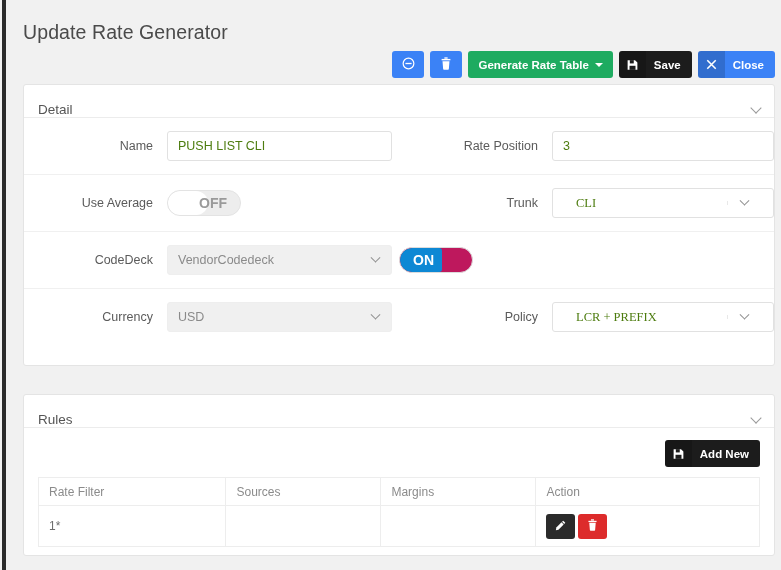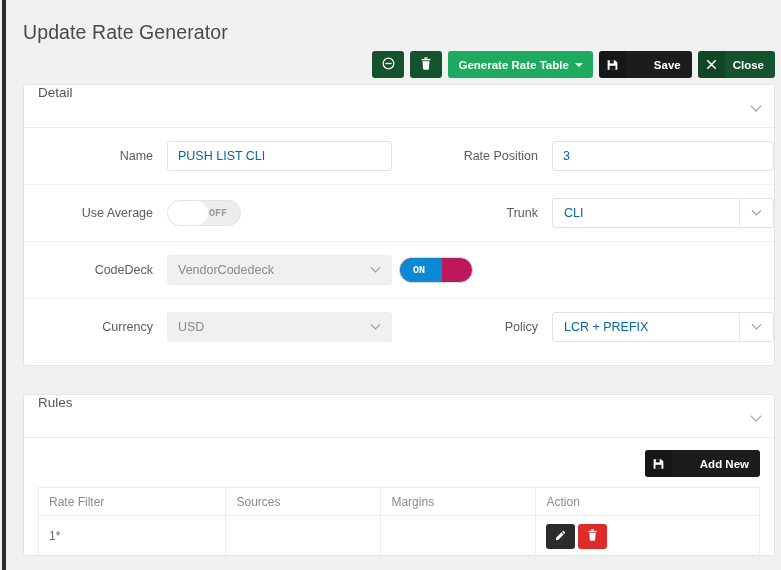--- a/index.html
+++ b/index.html
@@ -74,23 +74,23 @@
     align-items: center;
     justify-content: center;
     cursor: pointer;
     padding: 0 10px;
     height: 27px;
     box-sizing: border-box;
     white-space: nowrap;
     text-align: right;
   }
   .btn-icononly { width: 32px; padding: 0; }
-  .btn-red { background: #14532d; }
+  .btn-red { background: #3b82f6; }
   .btn-green { background: #1eab60; }
-  .btn-dark { background: #1c1c1c; gap: 20px; }
+  .btn-dark { background: #1c1c1c; }
   .btn-split {
     padding: 0;
     overflow: hidden;
     display: flex;
   }
   .split-left {
     display: flex;
     align-items: center;
     justify-content: center;
     width: 27px;
@@ -118,26 +118,27 @@
     background: #fff;
     border: 1px solid #e4e4e4;
     border-radius: 3px;
     box-sizing: border-box;
   }
   #card-detail { left: 17px; top: 84px; width: 752px; height: 282px; }
   #card-rules  { left: 17px; top: 394px; width: 752px; height: 162px; }
 
   .card-head {
     position: relative;
-    height: 43px;
+    height: 20px;
     border-bottom: 1px solid #ececec;
     display: flex;
-    align-items: flex-start;
+    align-items: flex-end;
     padding: 0 14px;
     box-sizing: border-box;
+    margin-top: 13px;
   }
   .card-head .title {
     font-size: 13.5px;
     color: #555;
   }
   .chev {
     position: absolute;
     right: 14px;
     top: 50%;
     margin-top: -4px;
@@ -179,30 +180,30 @@
 
   input.field, .selectbox {
     width: 100%;
     height: 30px;
     box-sizing: border-box;
     border: 1px solid #e1e1e1;
     border-radius: 3px;
     background: #fff;
     font-family: "Liberation Sans", sans-serif;
     font-size: 12.5px;
-    color: #0369a1;
+    color: #4d7c0f;
     padding: 0 10px;
     outline: none;
     display: flex;
     align-items: center;
   }
   input.field::placeholder { color: #b5b5b5; }
 
   
-  .selectbox.split-select { padding: 0; position: relative; }
+  .selectbox.split-select { padding: 12px; position: relative; font-family: Liberation Serif, serif; }
   .selectbox.split-select .val { padding-left: 11px; flex: 1; }
   .selectbox.split-select .chv-btn {
     width: 34px;
     height: 100%;
     border-left: 1px solid #e8e8e8;
     display: flex;
     align-items: center;
     justify-content: center;
     box-sizing: border-box;
   }
@@ -226,23 +227,22 @@
   .toggle {
     width: 74px;
     height: 26px;
     border-radius: 13px;
     position: relative;
     box-sizing: border-box;
     cursor: pointer;
     display: flex;
     align-items: center;
     overflow: hidden;
-    font-size: 10px;
+    font-size: 14px;
     font-weight: bold;
-    font-family: Liberation Mono, monospace;
   }
   .toggle.off {
     background: #ededed;
     border: 1px solid #e3e3e3;
     justify-content: flex-end;
   }
   .toggle.off .knob {
     position: absolute;
     left: 0; top: 0;
     width: 40px; height: 100%;

